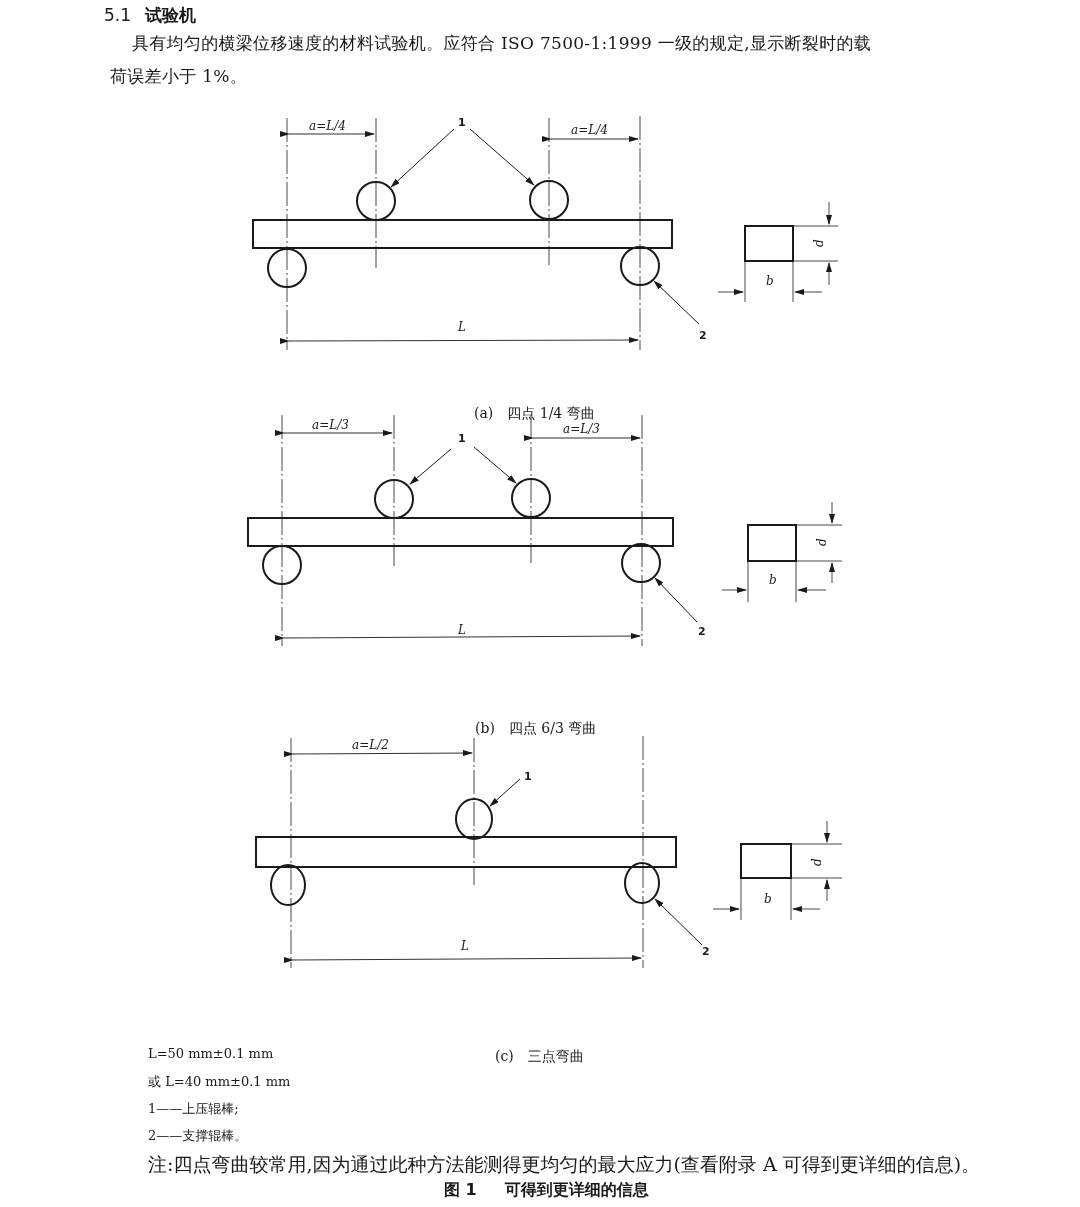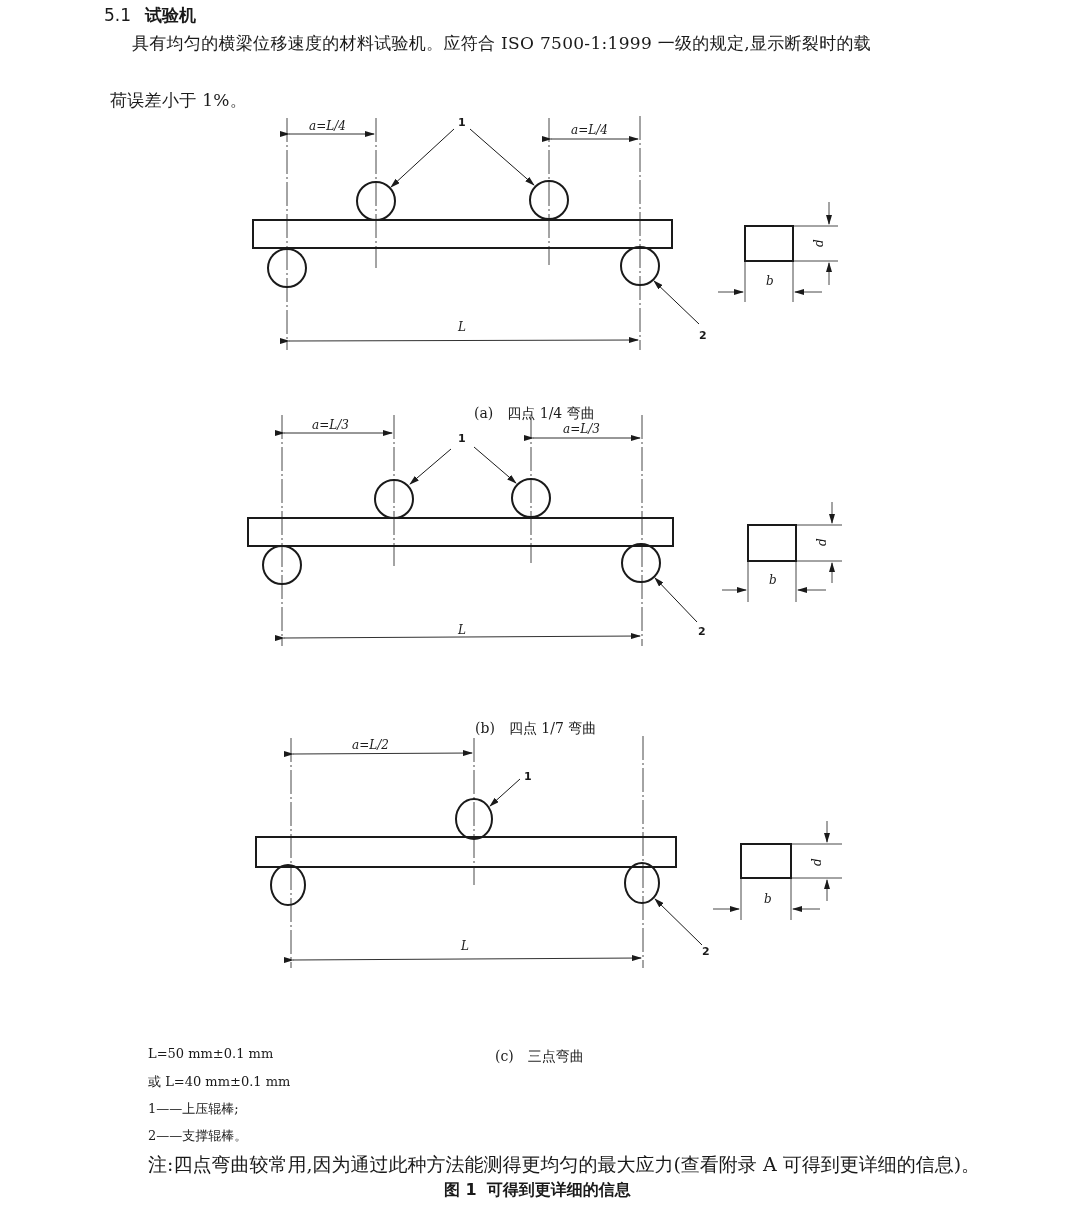--- a/index.html
+++ b/index.html
@@ -3,28 +3,28 @@
 <meta charset="utf-8">
 <style>
   html, body { margin:0; padding:0; background:#ffffff; }
   body { width:1080px; height:1207px; position:relative; overflow:hidden;
          font-family:"DejaVu Serif","Liberation Serif",serif; color:#1a1a1a; }
   .abs { position:absolute; white-space:nowrap; }
   .heading { left:104px; top:4px; font-size:17px; font-family:"DejaVu Sans","Liberation Sans",sans-serif; }
   .heading .num { margin-right:14px; }
   .heading .title { font-weight:bold; }
   .para1 { left:132px; top:32px; font-size:17px; letter-spacing:0.3px; }
-  .para2 { left:110px; top:65px; font-size:17px; letter-spacing:0.3px;margin-top:24px; }
+  .para2 { left:110px; top:65px; font-size:17px; letter-spacing:0.3px; }
   svg.fig { position:absolute; left:0; top:0; }
   .cap { font-size:14px;margin-top:32px; }
   .legend { left:148px; font-size:13px; }
   .note { left:148px; top:1152px; font-size:19px; }
   .figtitle { left:444px; top:1180px; font-size:16px; font-weight:bold;
               font-family:"DejaVu Sans","Liberation Sans",sans-serif; }
-  .figtitle .fnum { margin-right:10px; }
+  .figtitle .fnum { margin-right:28px; }
 </style>
 </head>
 <body>
 
 <div class="abs heading">
   <span class="num">5.1</span><span class="title">试验机</span>
 </div>
 <div class="abs para1">具有均匀的横梁位移速度的材料试验机。应符合 ISO 7500-1:1999 一级的规定,显示断裂时的载</div>
 <div class="abs para2">荷误差小于 1%。</div>
 
@@ -158,21 +158,21 @@
     <text x="458" y="126">1</text>
     <text x="699" y="339">2</text>
     <text x="458" y="442">1</text>
     <text x="698" y="635">2</text>
     <text x="524" y="780">1</text>
     <text x="702" y="955">2</text>
   </g>
 </svg>
 
 <div class="abs cap" style="left:474px; top:373px;">(a)　四点 1/4 弯曲</div>
-<div class="abs cap" style="left:475px; top:688px;">(b)　四点 1/7 弯曲</div>
+<div class="abs cap" style="left:475px; top:688px;">(b)　四点 6/3 弯曲</div>
 <div class="abs cap" style="left:495px; top:1016px;">(c)　三点弯曲</div>
 
 <div class="abs legend" style="top:1046px;">L=50 mm±0.1 mm</div>
 <div class="abs legend" style="top:1073px;">或 L=40 mm±0.1 mm</div>
 <div class="abs legend" style="top:1100px;">1——上压辊棒;</div>
 <div class="abs legend" style="top:1127px;">2——支撑辊棒。</div>
 <div class="abs note">注:四点弯曲较常用,因为通过此种方法能测得更均匀的最大应力(查看附录 A 可得到更详细的信息)。</div>
 <div class="abs figtitle">
   <span class="fnum">图 1</span><span>可得到更详细的信息</span>
 </div>

